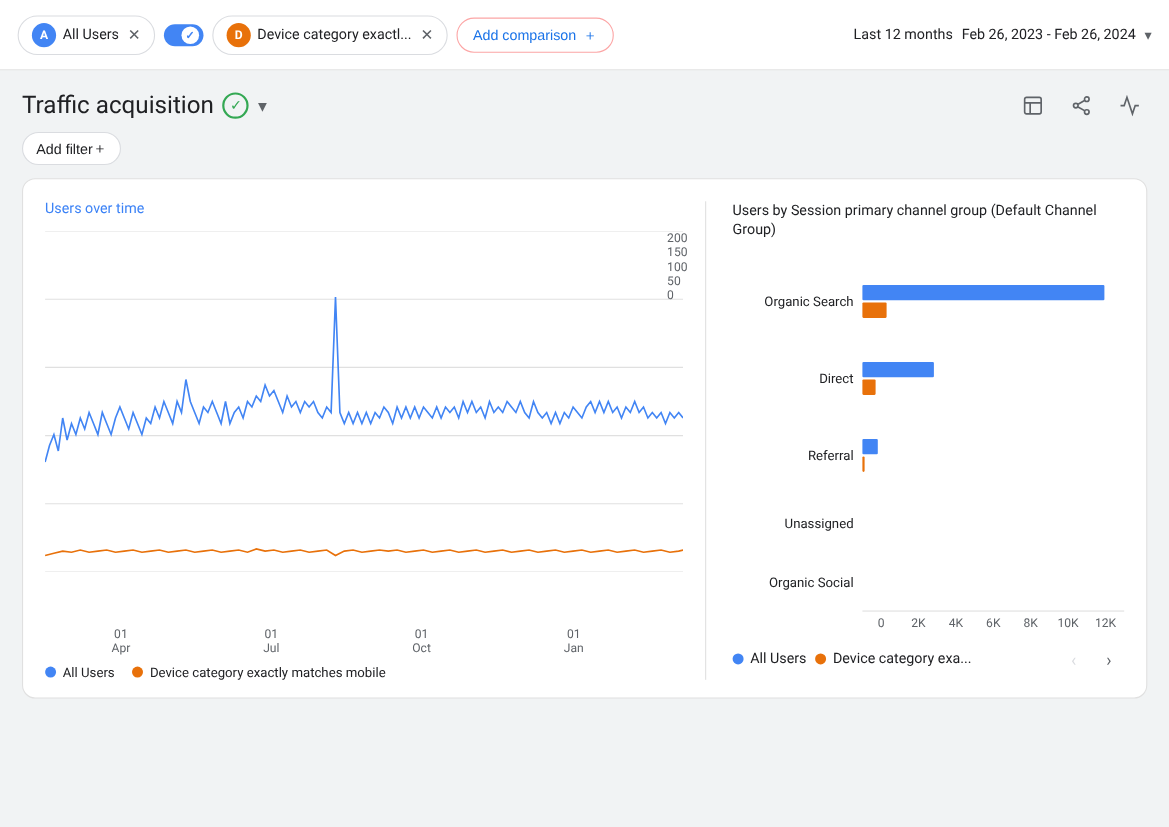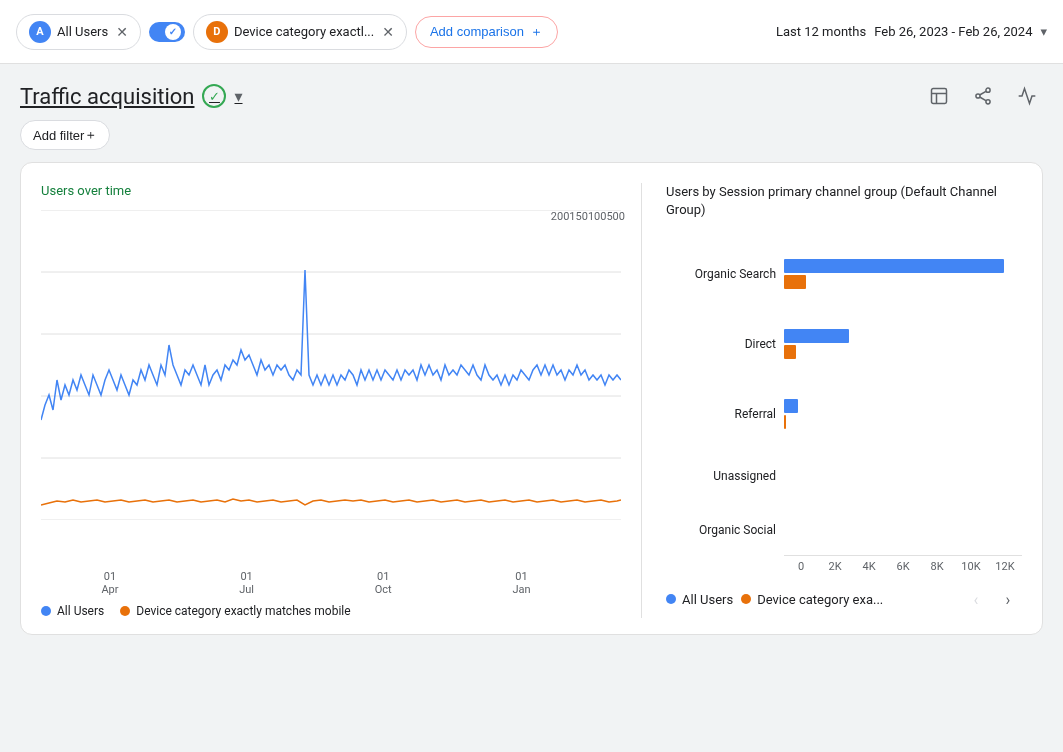--- a/index.html
+++ b/index.html
@@ -110,21 +110,20 @@
 
     .content-area {
       padding: 16px 20px;
     }
 
     .page-header {
       display: flex;
       align-items: center;
       justify-content: space-between;
       margin-bottom: 8px;
-      text-decoration: underline;
     }
 
     .page-title-row {
       display: flex;
       align-items: center;
       gap: 8px;
     }
 
     .page-title {
       font-size: 22px;
@@ -197,21 +196,21 @@
       padding-right: 20px;
     }
 
     .right-chart {
       width: 380px;
       padding-left: 24px;
     }
 
     .chart-title {
       font-size: 13px;
-      color: #15803d;
+      color: #3b82f6;
       margin-bottom: 12px;
     }
 
     
     .line-chart-wrapper {
       position: relative;
       height: 340px;
     }
 
     .x-label {
@@ -430,21 +429,21 @@
               152,290 160,292 168,291 176,290 184,292 192,289 200,291 208,290 216,292
               224,291 232,290 240,292 248,291 256,290 264,295 272,291 280,290 288,292
               296,291 304,290 312,291 320,290 328,292 336,291 344,290 352,292 360,291
               368,290 376,292 384,291 392,290 400,292 408,291 416,290 424,292 432,291
               440,290 448,292 456,291 464,290 472,292 480,291 488,290 496,292 504,291
               512,290 520,292 528,291 536,290 544,292 552,291 560,290 568,292 576,291 580,290
             "></polyline>
         </svg>
 
         
-        <div style="position:absolute; right:-4px; top:0; bottom:0; display:flex; flex-direction:row; justify-content:space-between; font-size:11px; color:#5f6368;">
+        <div style="position:absolute; right:-4px; top:0; bottom:0; display:flex; flex-direction:column; font-size:11px; color:#5f6368;">
           <span>200</span>
           <span>150</span>
           <span>100</span>
           <span>50</span>
           <span>0</span>
         </div>
       </div>
 
       <div style="display:flex; justify-content:space-around; margin-top:20px; padding-right:30px;">
         <div class="x-label">

